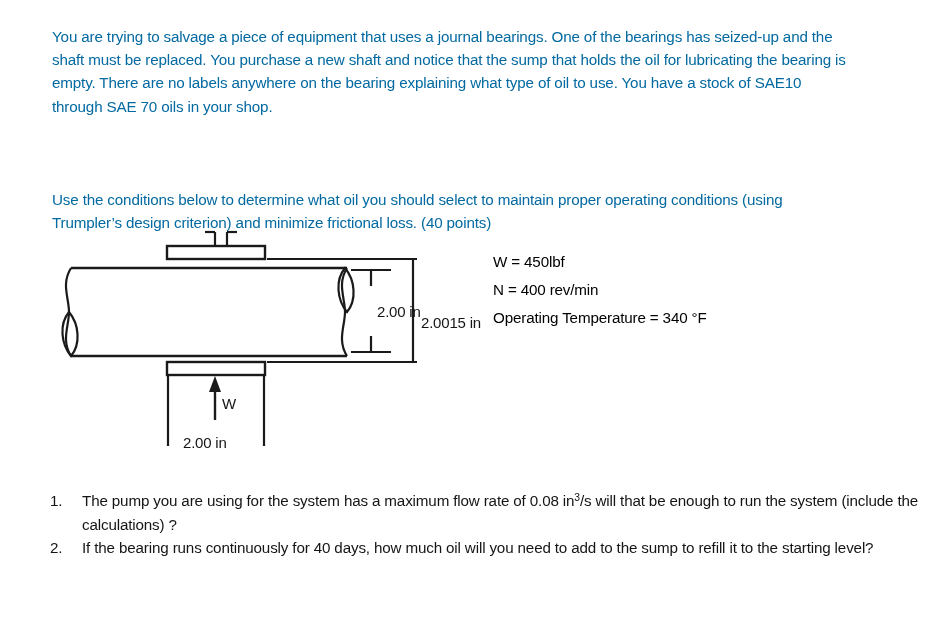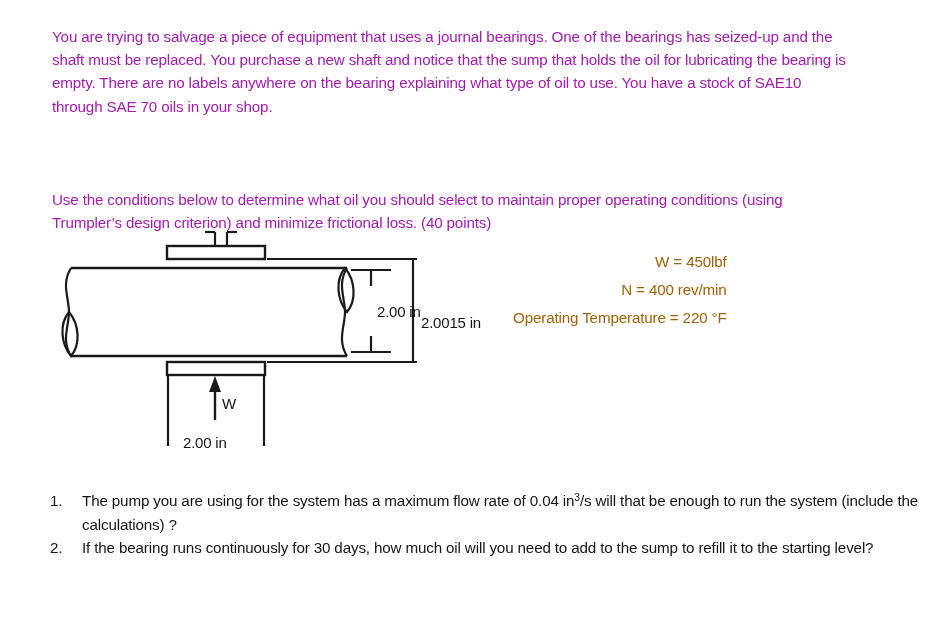--- a/index.html
+++ b/index.html
@@ -20,46 +20,45 @@
     width: 942px;
     height: 625px;
   }
 
   
   .para {
     position: absolute;
     font-size: 15.2px;
     line-height: 23.2px;
     letter-spacing: -0.15px;
-    color: #a21caf;
+    color: #0369a1;
     text-align: left;
   }
   #para-intro {
     left: 52px;
     top: 25px;
     width: 800px;
   }
   #para-task {
     left: 52px;
     top: 160px;
     width: 790px;
     margin-top: 28px;
   }
 
   
   #conditions {
     position: absolute;
-    left: 513px;
+    left: 493px;
     top: 248px;
     font-size: 15.2px;
     line-height: 28px;
     letter-spacing: -0.15px;
-    color: #a16207;
+    color: #000000;
     white-space: nowrap;
-    text-align: right;
   }
 
   
   #figure {
     position: absolute;
     left: 55px;
     top: 228px;
     width: 460px;
     height: 240px;
   }
@@ -108,21 +107,21 @@
 
 <div class="page">
 
   <div class="para" id="para-intro">You are trying to salvage a piece of equipment that uses a journal bearings. One of the bearings has seized-up and the shaft must be replaced. You purchase a new shaft and notice that the sump that holds the oil for lubricating the bearing is empty. There are no labels anywhere on the bearing explaining what type of oil to use. You have a stock of SAE10 through SAE 70 oils in your shop.</div>
 
   <div class="para" id="para-task">Use the conditions below to determine what oil you should select to maintain proper operating conditions (using Trumpler’s design criterion) and minimize frictional loss.  (40 points)</div>
 
   <div id="conditions">
     <div>W = 450lbf</div>
     <div>N = 400 rev/min</div>
-    <div>Operating Temperature = 220 °F</div>
+    <div>Operating Temperature = 340 °F</div>
   </div>
 
   <div id="figure">
     <svg width="460" height="240" viewBox="0 0 460 240" xmlns="http://www.w3.org/2000/svg">
       <g stroke="#1a1a1a" fill="none" stroke-linecap="butt">
 
         <line x1="16" y1="40" x2="292" y2="40" stroke-width="2.4"></line>
         <line x1="16" y1="128" x2="292" y2="128" stroke-width="2.4"></line>
 
         <path d="M16,40 C6,56 14,70 14,84 C14,98 6,112 16,128" stroke-width="2.2"></path>
@@ -163,21 +162,21 @@
       <text class="fig-label" x="322" y="89">2.00 in</text>
       <text class="fig-label" x="366" y="100">2.0015 in</text>
       <text class="fig-label" x="167" y="181">W</text>
       <text class="fig-label" x="128" y="220">2.00 in</text>
     </svg>
   </div>
 
   <div id="questions">
     <div class="q-row">
       <div class="q-num">1.</div>
-      <div class="q-text"><span>The pump you are using for the system has a maximum flow rate of 0.04 in</span><sup>3</sup><span>/s will that be enough to run the system (include the calculations) ?</span></div>
+      <div class="q-text"><span>The pump you are using for the system has a maximum flow rate of 0.08 in</span><sup>3</sup><span>/s will that be enough to run the system (include the calculations) ?</span></div>
     </div>
     <div class="q-row">
       <div class="q-num">2.</div>
-      <div class="q-text"><span>If the bearing runs continuously for 30 days, how much oil will you need to add to the sump to refill it to the starting level?</span><span></span></div>
+      <div class="q-text"><span>If the bearing runs continuously for 40 days, how much oil will you need to add to the sump to refill it to the starting level?</span><span></span></div>
     </div>
   </div>
 
 </div>
 
 </body></html>

